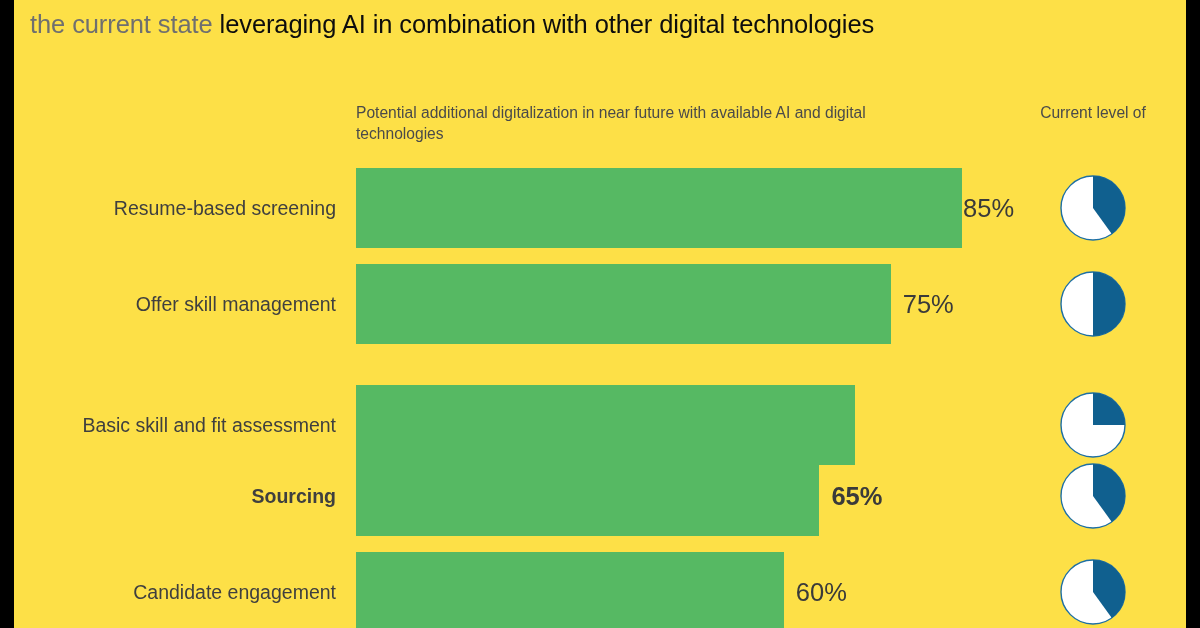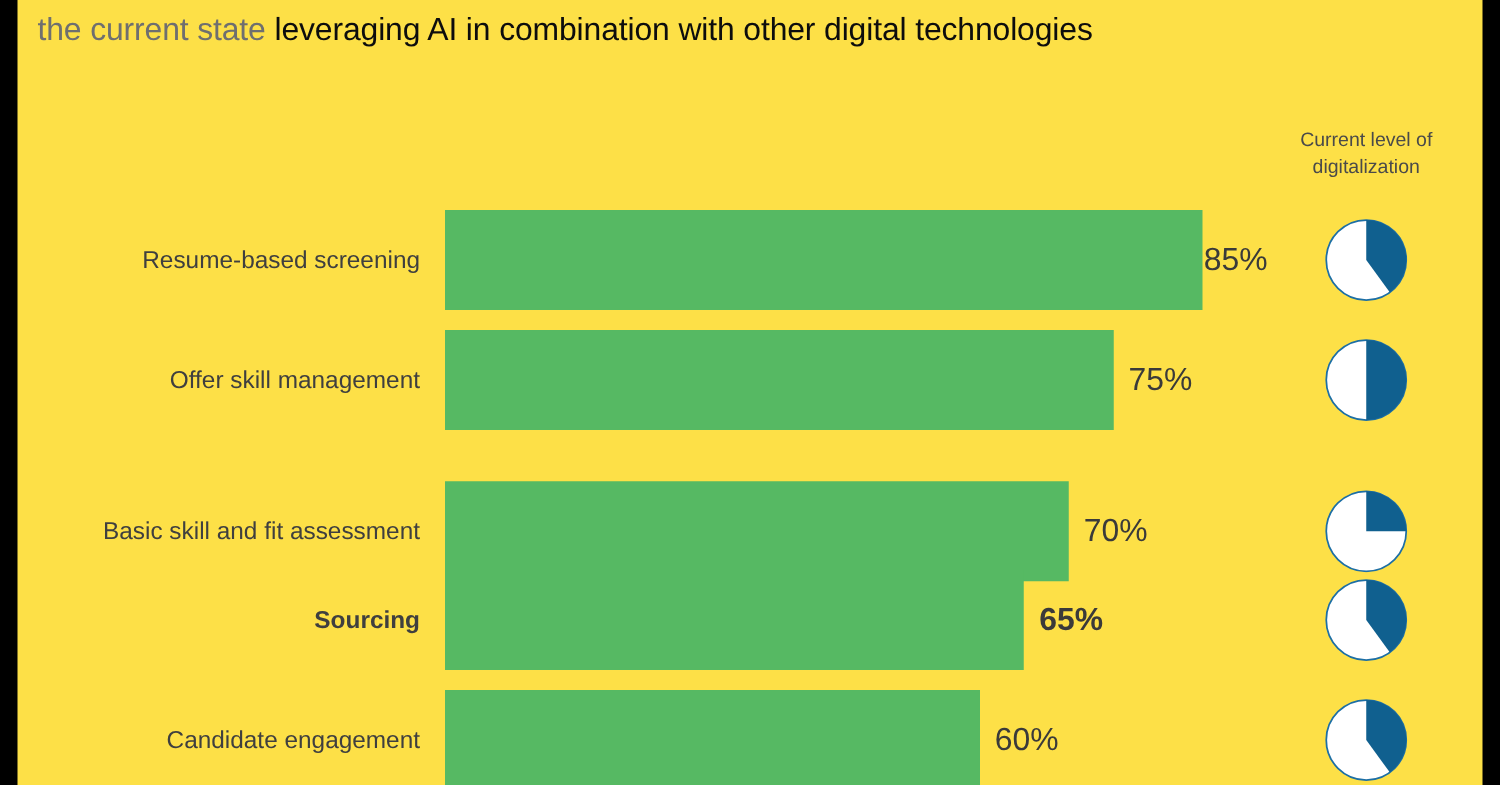--- a/index.html
+++ b/index.html
@@ -125,24 +125,24 @@
 
 <div id="canvas">
 
   <div class="edge-bar edge-left"></div>
   <div class="edge-bar edge-right"></div>
 
   <div id="title">
     <span class="muted">the current state</span><span>&nbsp;</span><span class="strong">leveraging AI in combination with other digital technologies</span>
   </div>
 
+  <div id="header-left">Potential additional digitalization in near future with available AI and digital technologies</div>
 
   <div id="header-right">
     <div>Current level of</div>
-    <div>digitalization</div>
   </div>
 
   <div id="rows">
       <div class="row" style="top: 168px;">
         <div class="row-label">Resume-based screening</div>
         <div class="bar" style="width: 606.05px; background: rgb(86, 185, 99);"></div>
         <div class="bar-value" style="left: 963.05px;">85%</div>
         <div class="pie-wrap">
           <svg width="66" height="66" viewBox="0 0 66 66">
             <circle cx="33" cy="33" r="32" fill="#ffffff" stroke="#1d6fa5" stroke-width="1.4"></circle>
@@ -157,21 +157,20 @@
         <div class="pie-wrap">
           <svg width="66" height="66" viewBox="0 0 66 66">
             <circle cx="33" cy="33" r="32" fill="#ffffff" stroke="#1d6fa5" stroke-width="1.4"></circle>
             <path d="M 33 33 L 33 1 A 32 32 0 0 1 33.000 65.000 Z" fill="#10608f"></path>
           </svg>
         </div>
       </div>
       <div class="row" style="top: 360px; margin-top: 25px;">
         <div class="row-label">Basic skill and fit assessment</div>
         <div class="bar" style="width: 499.1px; background: rgb(86, 185, 99);"></div>
-        <div class="bar-value" style="left: 867.1px;">70%</div>
         <div class="pie-wrap">
           <svg width="66" height="66" viewBox="0 0 66 66">
             <circle cx="33" cy="33" r="32" fill="#ffffff" stroke="#1d6fa5" stroke-width="1.4"></circle>
             <path d="M 33 33 L 33 1 A 32 32 0 0 1 65.000 33.000 Z" fill="#10608f"></path>
           </svg>
         </div>
       </div>
       <div class="row" style="top: 456px; font-weight: bold;">
         <div class="row-label">Sourcing</div>
         <div class="bar" style="width: 463.45px; background: rgb(86, 185, 99);"></div>

